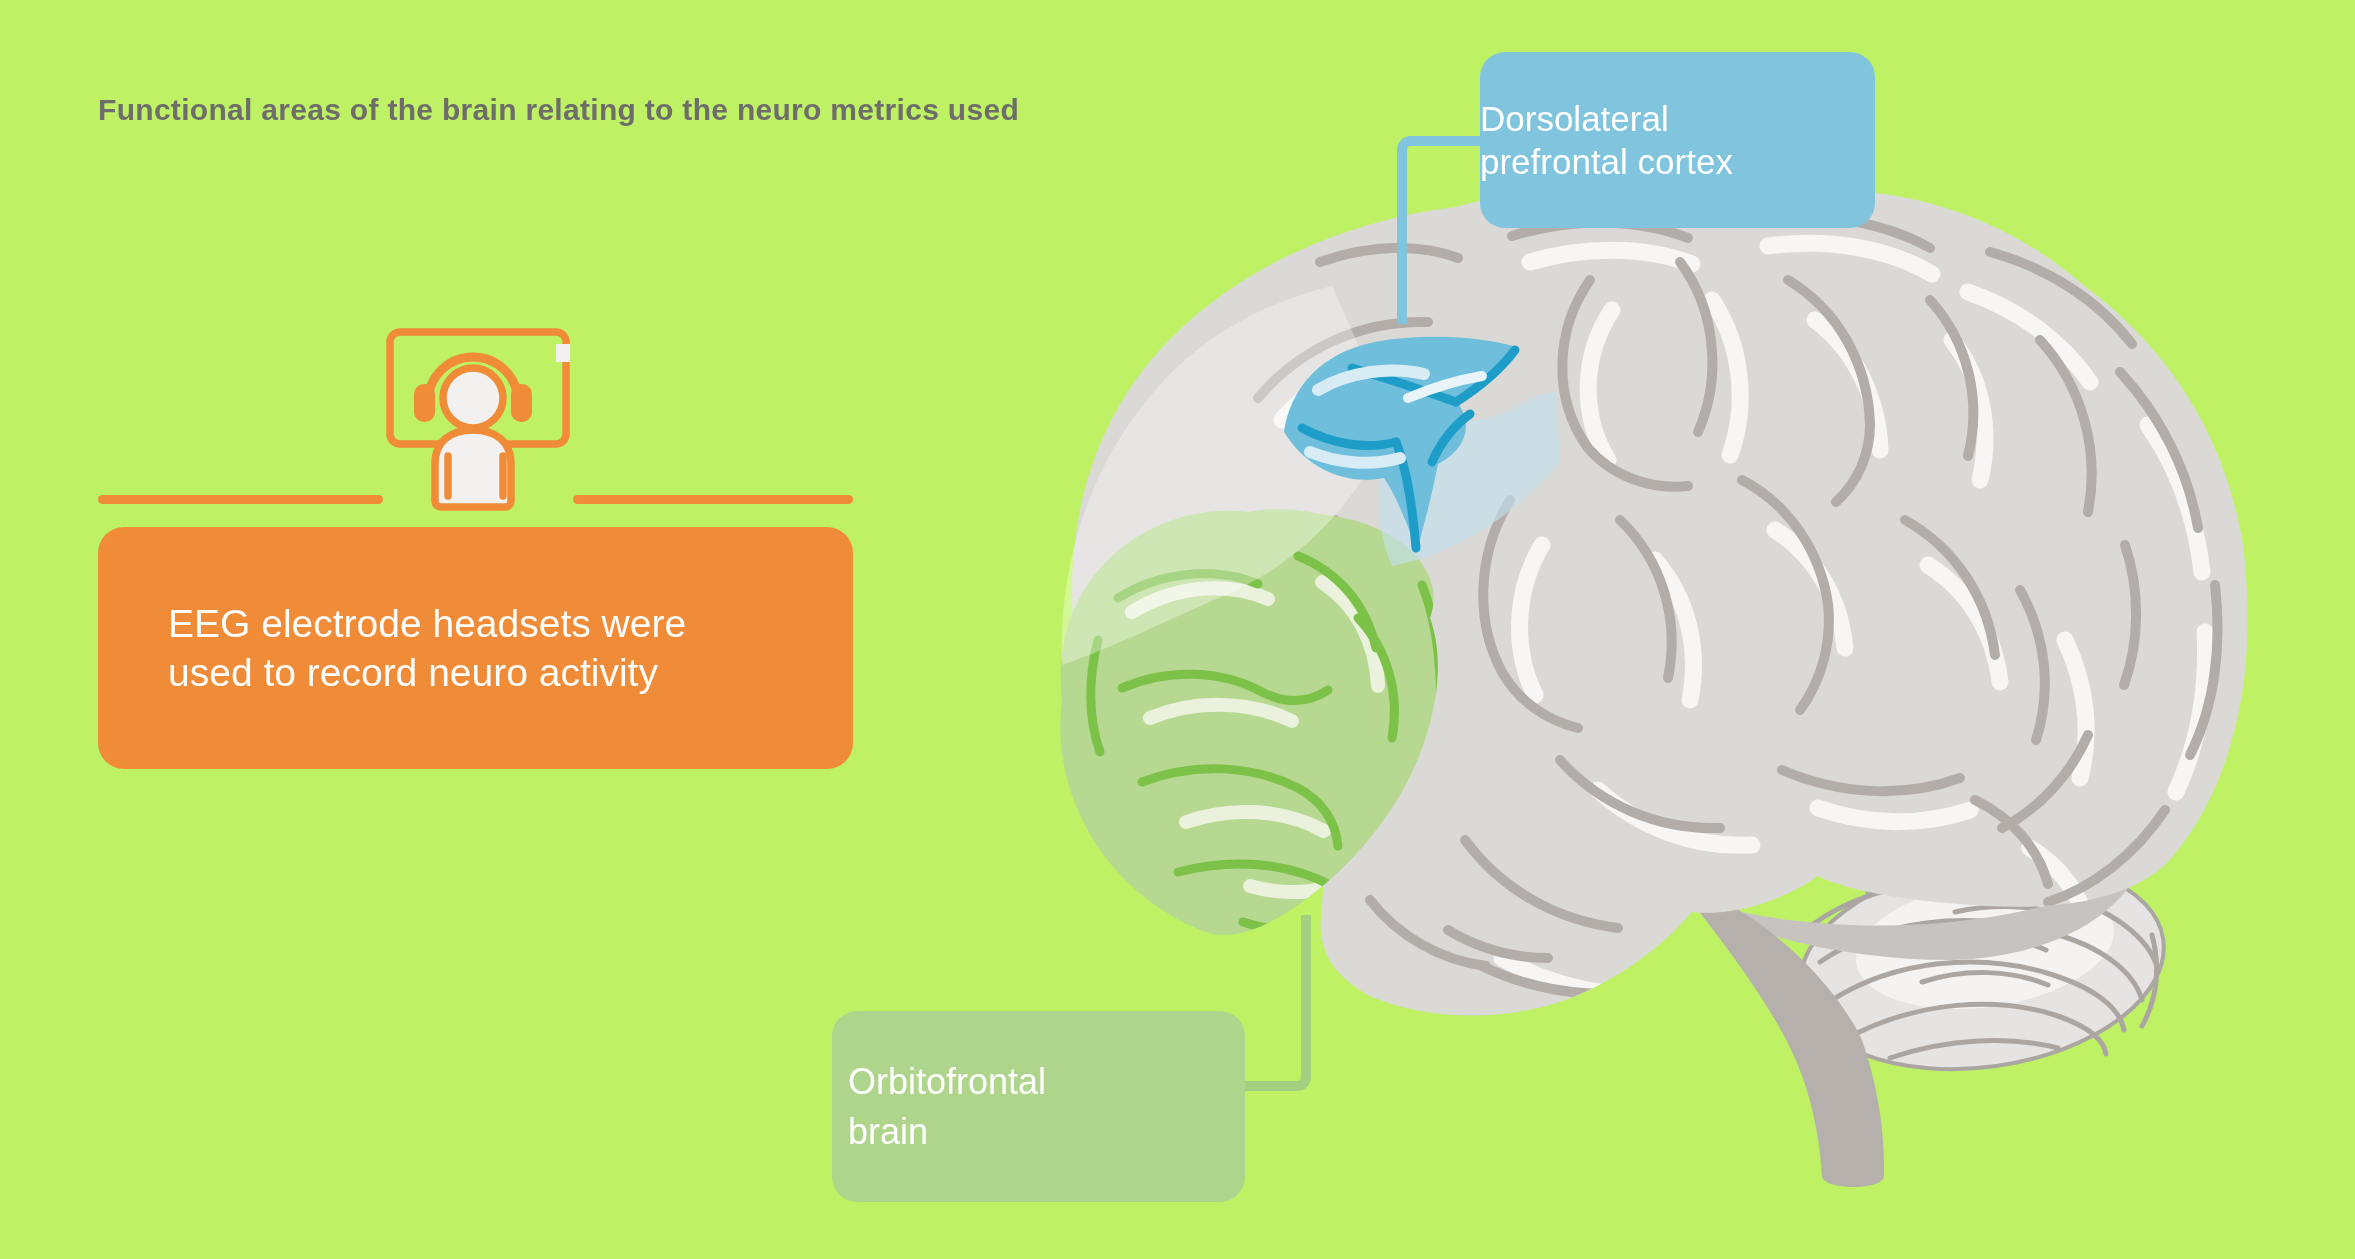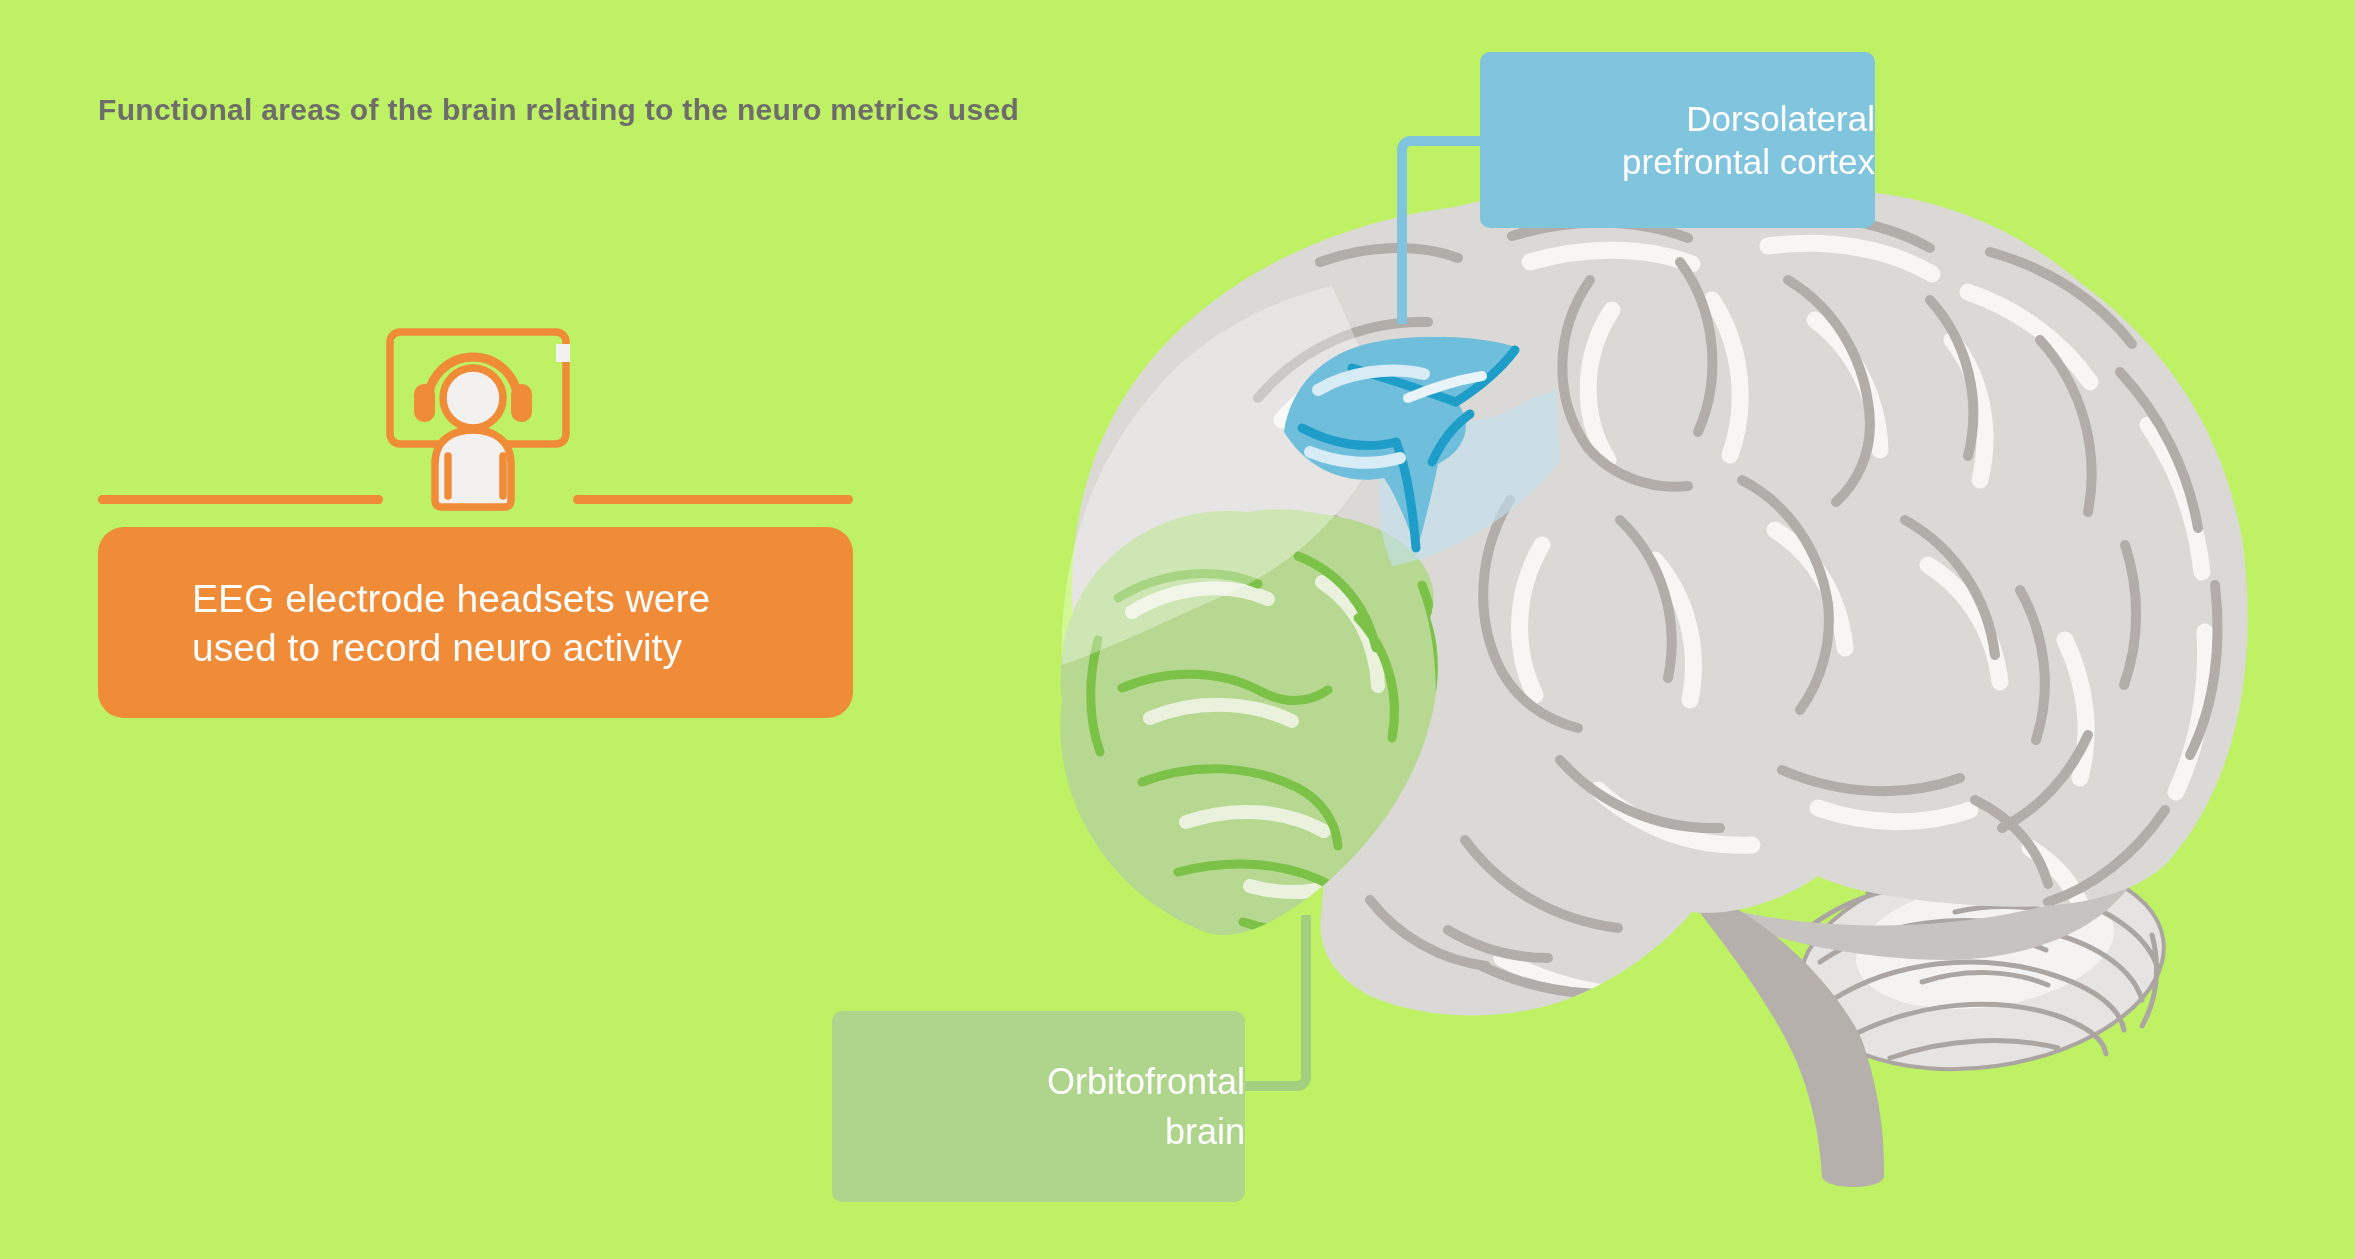--- a/index.html
+++ b/index.html
@@ -3,29 +3,29 @@
 <meta charset="utf-8">
 <style>
   html,body{margin:0;padding:0;background:#F2F1EF;}
   .canvas{position:relative;width:2355px;height:1259px;background:#bef264;overflow:hidden;
           font-family:"Liberation Sans", sans-serif;}
   .page-title{position:absolute;left:98px;top:92px;font-size:30px;line-height:36px;
               font-weight:700;color:#6E6D6B;letter-spacing:.3px;}
   .brain-svg{position:absolute;left:0;top:0;width:2355px;height:1259px;}
 
   .label-box{position:absolute;display:flex;flex-direction:column;justify-content:center;
-             align-items:flex-end;text-align:center;color:#FFFFFF;border-radius:10px;}
+             align-items:flex-start;text-align:center;color:#FFFFFF;border-radius:25px;}
   .label-box span{display:block;}
   .blue-box{left:1480px;top:52px;width:395px;height:176px;background:#80C4DD;
             font-size:35px;line-height:43px;}
   .green-box{left:832px;top:1011px;width:397px;height:191px;background:#AFD58C;
              font-size:36px;line-height:50px;padding-left:16px;}
-  .orange-box{left:98px;top:527px;width:755px;height:191px;background:#F08B38;
+  .orange-box{left:98px;top:527px;width:755px;height:242px;background:#F08B38;
               border-radius:26px;align-items:flex-start;text-align:left;
-              padding-left:94px;box-sizing:border-box;font-size:39px;line-height:49px;
+              padding-left:70px;box-sizing:border-box;font-size:39px;line-height:49px;
               color:#FDFDFC;}
   .connector{position:absolute;}
   .connector-blue{left:1397px;top:136px;width:86px;height:178px;
                   border-left:10px solid #80C4DD;border-top:10px solid #80C4DD;
                   border-top-left-radius:14px;}
   .connector-green{left:1229px;top:915px;width:72px;height:166px;
                    border-right:10px solid #A3CF81;border-bottom:10px solid #A3CF81;
                    border-bottom-right-radius:14px;}
   .divider{position:absolute;top:495px;height:9px;border-radius:5px;background:#F08B38;}
   .divider-left{left:98px;width:285px;}

